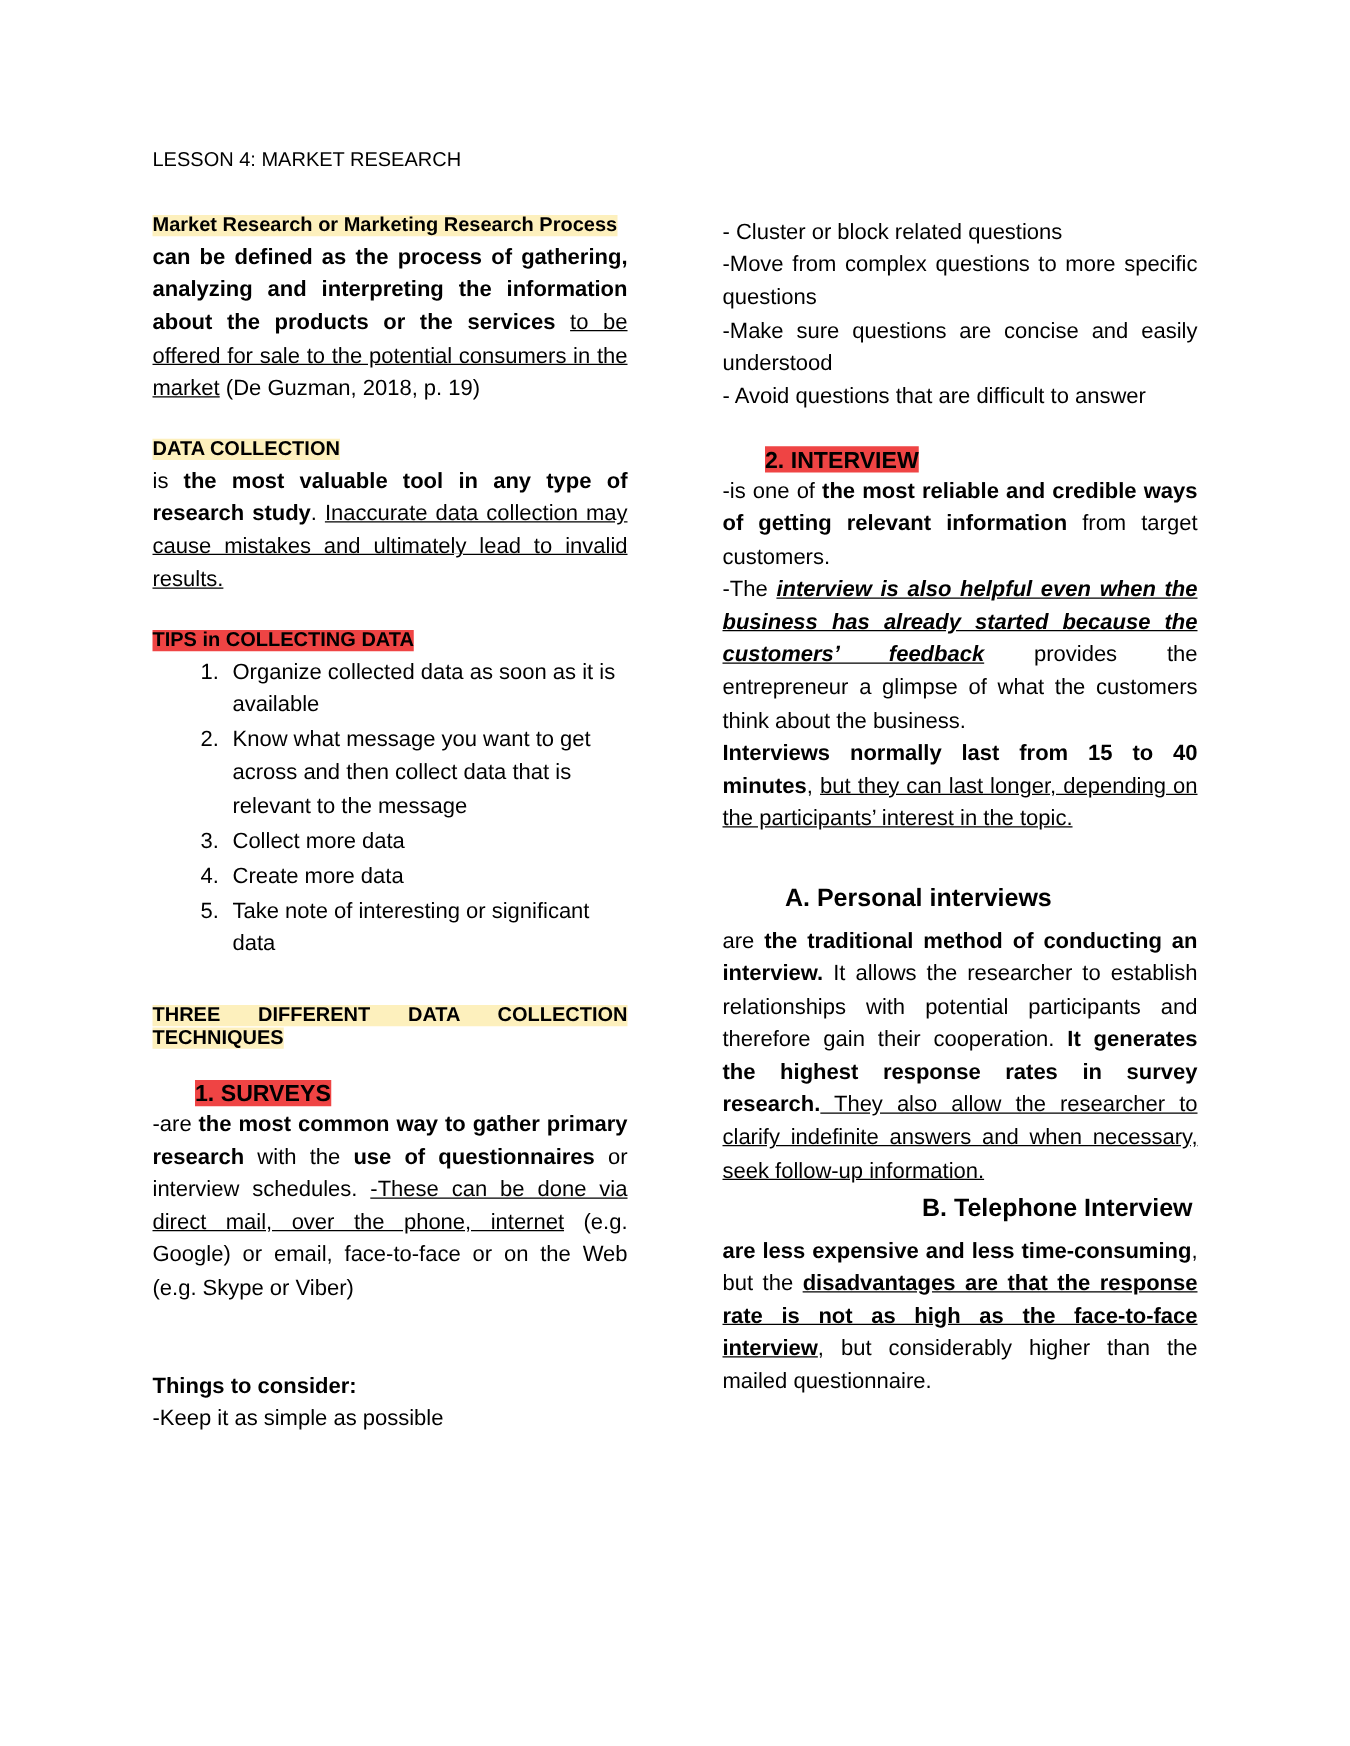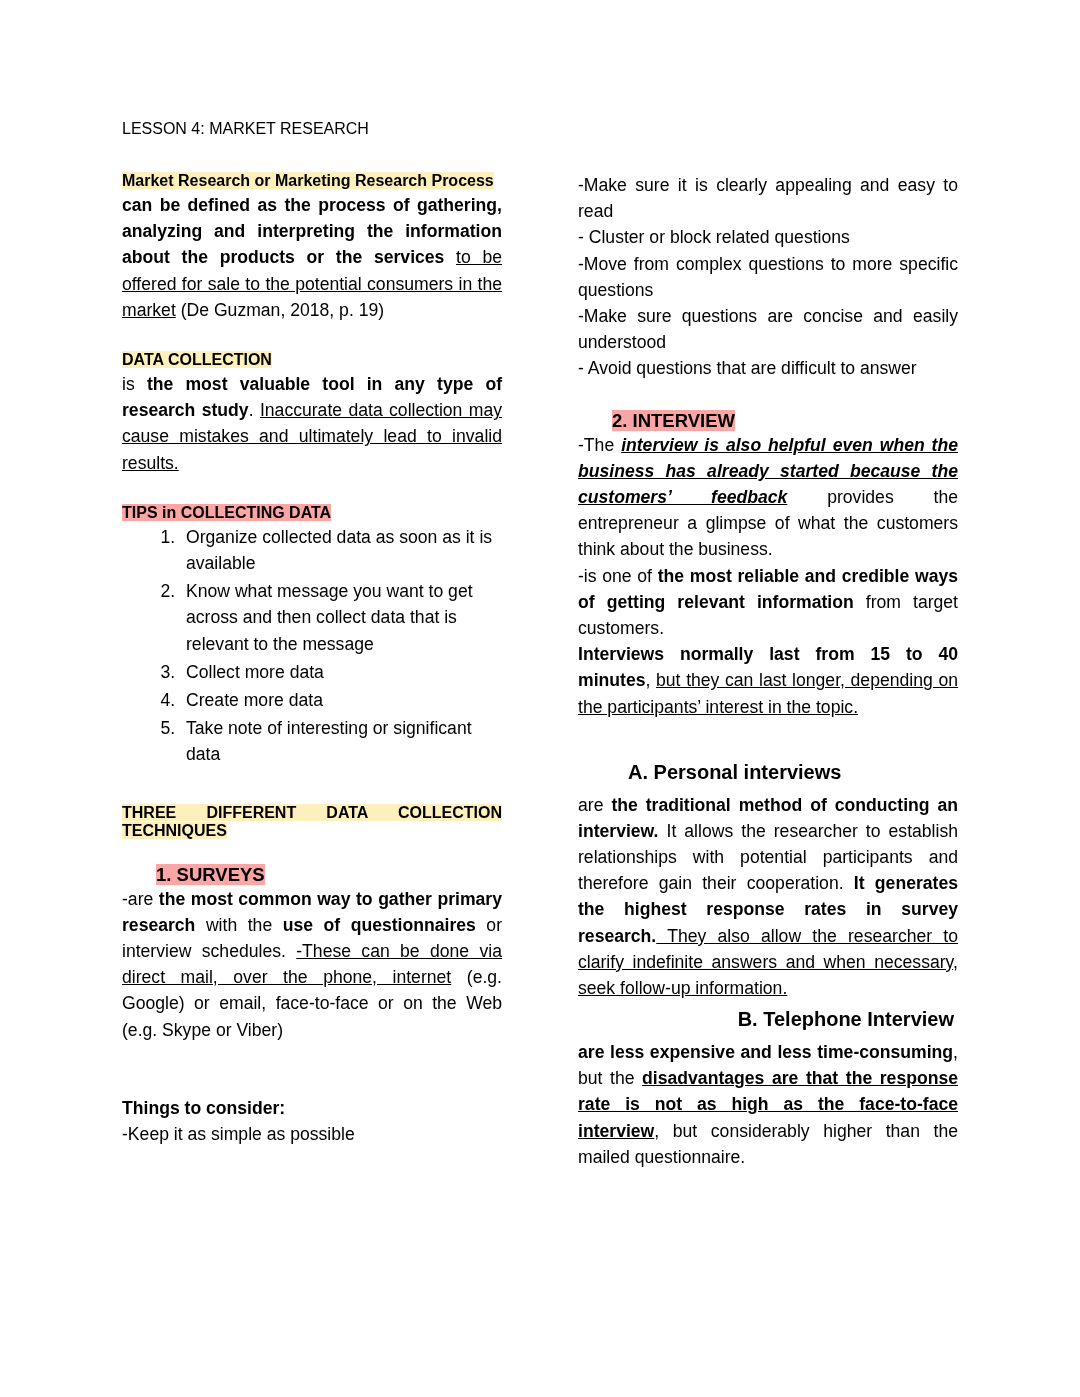--- a/index.html
+++ b/index.html
@@ -35,21 +35,21 @@
     text-align: justify;
     text-justify: inter-word;
   }
   .b { font-weight: bold; }
   .u { text-decoration: underline; }
   .i { font-style: italic; }
   .hl-yellow {
     background: #fdf0bd;
   }
   .hl-green {
-    background: #fca5a5;
+    background: #ef4444;
   }
   .doc-title {
     margin: 0 0 34px 0;
   }
   .gap-sm { height: 22px; }
   .gap-md { height: 28px; }
   .gap-lg { height: 34px; }
   .heading-hl {
     font-weight: bold;
     display: inline;
@@ -134,33 +134,32 @@
 
       <div class="gap-lg"></div>
       <div style="height:18px"></div>
 
       <p class="tight b">Things to consider:</p>
       <p class="tight">-Keep it as simple as possible</p>
     </div>
 
     <div class="col">
 
-      <p class="just tight">-Make sure it is clearly appealing and easy to read</p>
       <p class="tight">- Cluster or block related questions</p>
       <p class="just tight">-Move from complex questions to more specific questions</p>
       <p class="just tight">-Make sure questions are concise and easily understood</p>
       <p class="tight">- Avoid questions that are difficult to answer</p>
 
       <div class="gap-md"></div>
 
       <div class="num-head">
         <span class="hl-green highlight-line">2.  INTERVIEW</span>
       </div>
+      <p class="just tight"><span>-is one of </span><span class="b">the most reliable and credible ways of getting   relevant information</span><span> from target customers.</span></p>
       <p class="just tight"><span>-The </span><span class="b i u">interview is also helpful even when the business    has already started because   the   customers’   feedback</span><span> provides the   entrepreneur a glimpse of what  the  customers  think  about  the business.</span></p>
-      <p class="just tight"><span>-is one of </span><span class="b">the most reliable and credible ways of getting   relevant information</span><span> from target customers.</span></p>
       <p class="just tight"><span class="b">Interviews normally last from 15 to 40 minutes</span><span>, </span><span class="u">but they can last longer, depending on the participants’ interest in the topic.</span></p>
 
       <div class="gap-lg"></div>
 
       <p class="alpha-head">A. Personal interviews</p>
       <p class="just tight"><span>are </span><span class="b">the traditional method of conducting an interview.</span><span> It allows the researcher to establish  relationships  with  potential participants  and  therefore  gain  their cooperation. </span><span class="b">It generates the highest response  rates in survey research.</span><span class="u"> They also allow the researcher to clarify indefinite answers  and  when  necessary,  seek follow-up information.</span></p>
 
       <p class="alpha-head b2">B. Telephone Interview</p>
       <p class="just tight"><span class="b">are  less  expensive  and  less time-consuming</span><span>, but the </span><span class="b u">disadvantages are that the response rate is not as high as  the  face-to-face  interview</span><span>, but considerably  higher  than  the  mailed questionnaire.</span></p>
     </div>

